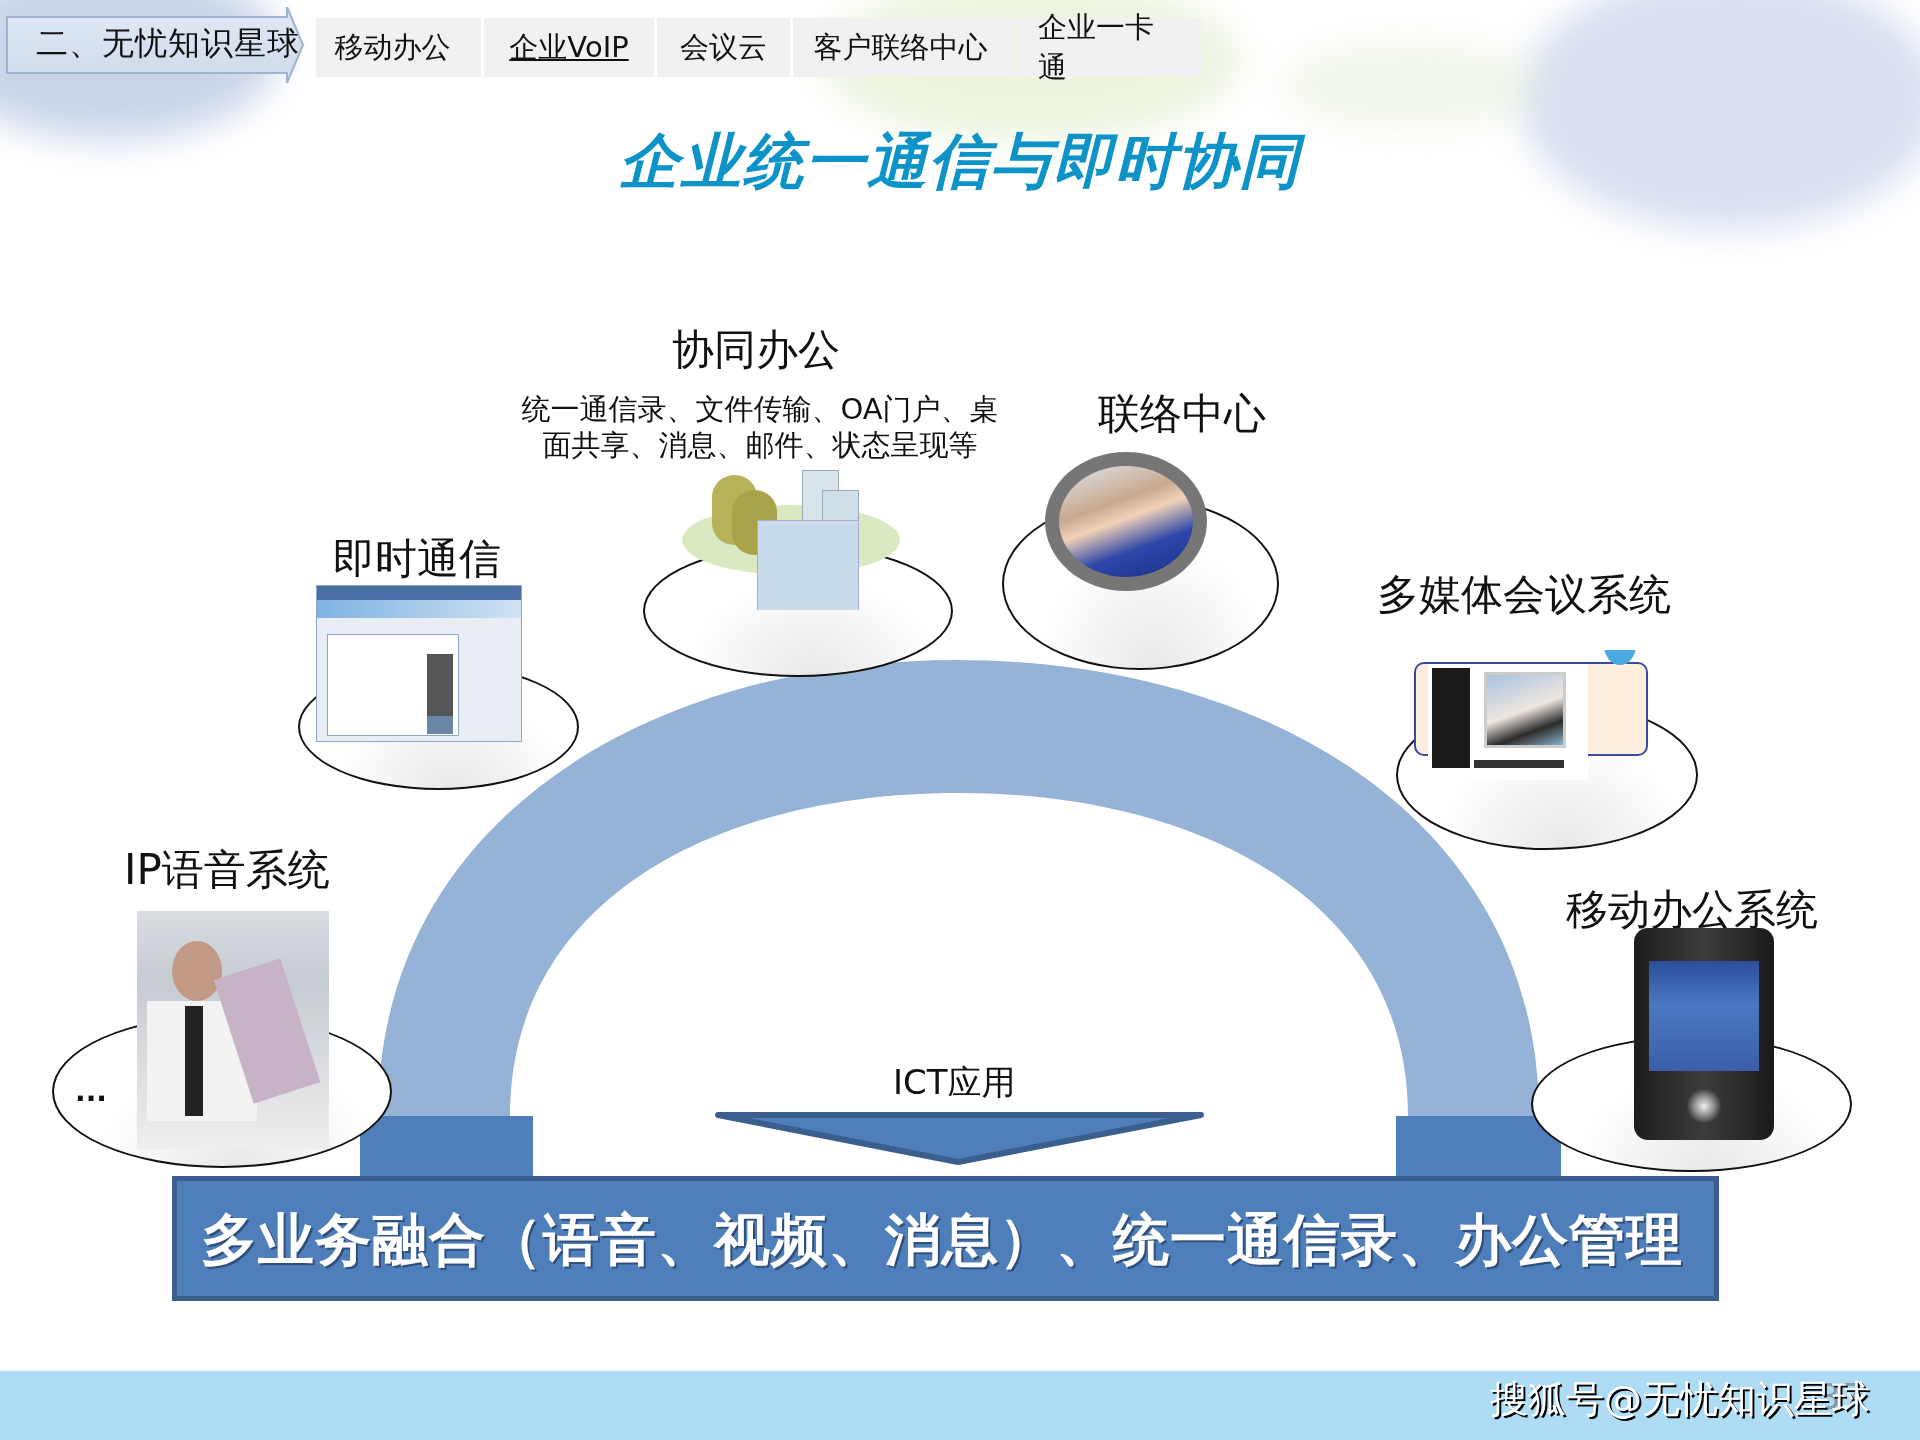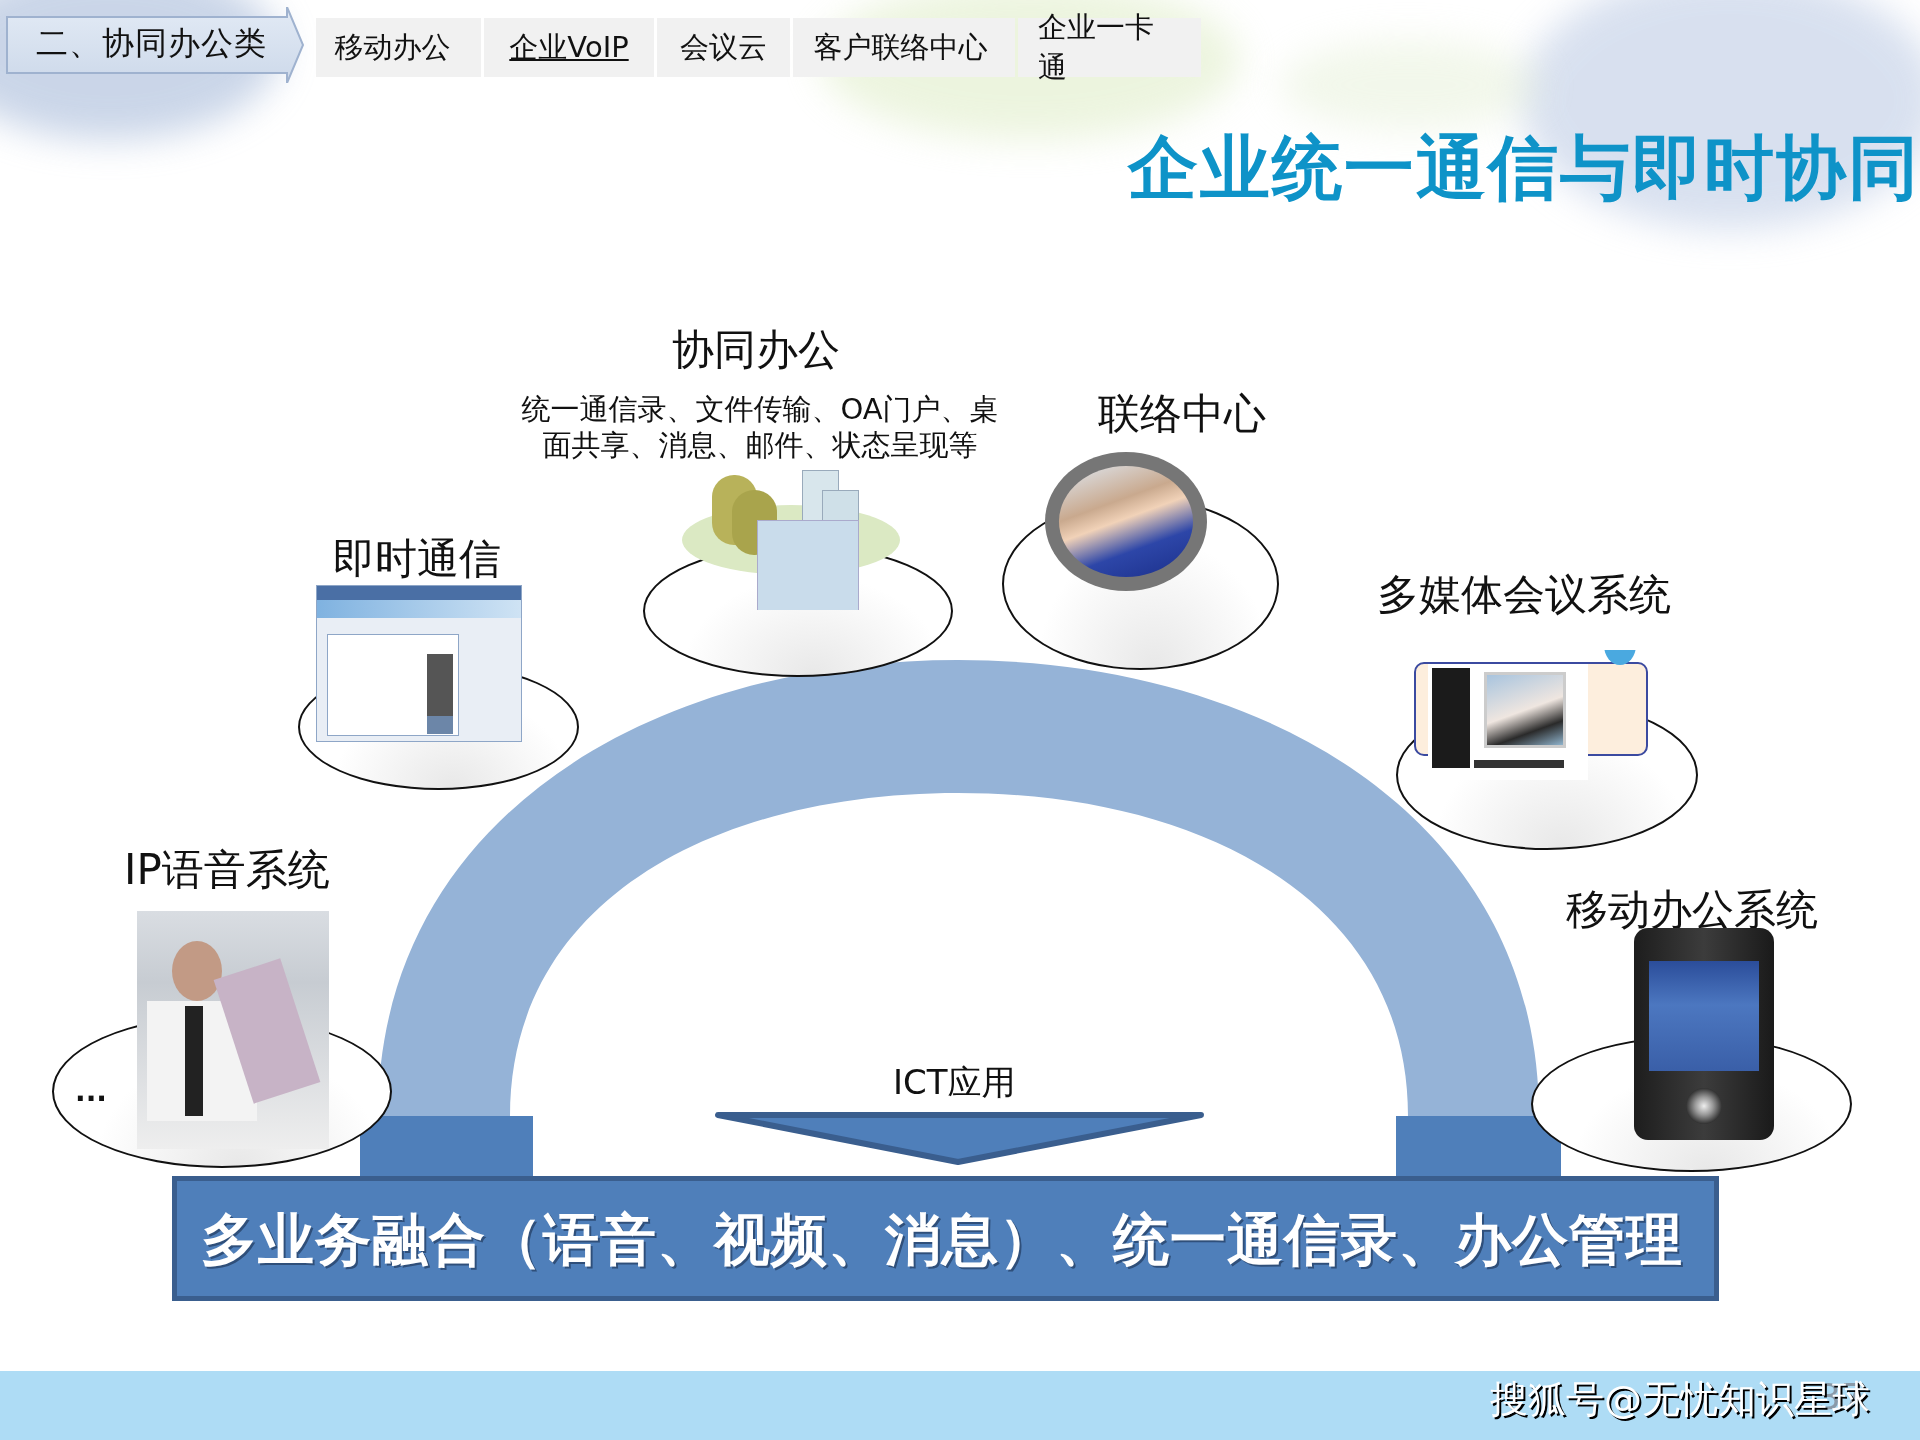--- a/index.html
+++ b/index.html
@@ -9,22 +9,22 @@
   
   .deco { position:absolute; border-radius:50%; filter:blur(18px); opacity:.55; }
   
   .cat-arrow { position:absolute; left:5px; top:7px; width:300px; height:76px; }
   .cat-label { position:absolute; left:36px; top:22px; font-family:"DejaVu Serif","Liberation Serif",serif;
                font-size:32px; color:#111; letter-spacing:1px; }
   .tabs { position:absolute; left:316px; top:18px; display:flex; gap:3px; height:59px; }
   .tab { height:59px; display:flex; align-items:center; justify-content:center; background:#f1f1f1;
          font-size:29px; color:#111; padding:0 20px; box-sizing:border-box; cursor:pointer; }
   .tab.active { background:#dce6f1; font-weight:bold; }
-  .title { position:absolute; left:0; width:1920px; top:122px; text-align:right; font-size:70px;
-           font-weight:bold; color:#0e93c8; letter-spacing:2px; }
+  .title { position:absolute; left:0; width:1920px; top:122px; text-align:center; font-size:60px;
+           font-weight:bold; color:#0e93c8; letter-spacing:2px;font-style:italic; }
   .node-title { position:absolute; font-size:42px; color:#111; white-space:nowrap; }
   .ellipse { position:absolute; border:2px solid #111; border-radius:50%; box-sizing:border-box;
              background:radial-gradient(ellipse at 55% 100%, #e8e8e8 0%, #ffffff 55%); }
   .pic { position:absolute; overflow:hidden; }
   .sub { position:absolute; font-size:29px; color:#111; text-align:center; line-height:36px; }
   .bar { position:absolute; left:172px; top:1176px; width:1547px; height:125px; background:#4f7fba;
          border:5px solid #3a5e8e; box-sizing:border-box; }
   .bar-text { position:absolute; left:24px; top:22px; font-size:56px; font-weight:bold; color:#fff;
               white-space:nowrap; text-shadow:2px 2px 0 #2f4f7a; letter-spacing:1px; }
   .footer { position:absolute; left:0; top:1371px; width:1920px; height:69px; background:#aedcf5; }
@@ -42,21 +42,21 @@
 
 <svg class="cat-arrow" viewBox="0 0 300 76">
   <defs>
       <linearGradient id="ag" x1="0" y1="0" x2="0" y2="1">
         <stop offset="0" stop-color="#e2eaf5"></stop>
         <stop offset="1" stop-color="#cdd9ea"></stop>
       </linearGradient>
     </defs>
   <polygon points="2,10 282,10 282,0 298,38 282,76 282,66 2,66" fill="url(#ag)" stroke="#9fb2cf" stroke-width="2"></polygon>
 </svg>
-<div class="cat-label">二、协同办公类</div>
+<div class="cat-label">二、无忧知识星球</div>
 
 <div class="tabs">
   <div class="tab" style="width:165px;padding-left:8px;">移动办公</div>
   <div class="tab" style="width:170px;text-decoration:underline;">企业VoIP</div>
   <div class="tab" style="width:133px;">会议云</div>
   <div class="tab" style="width:222px;padding-left:13px;">客户联络中心</div>
   <div class="tab" style="width:183px;">企业一卡通</div>
 </div>
 
 <div class="title">企业统一通信与即时协同</div>

